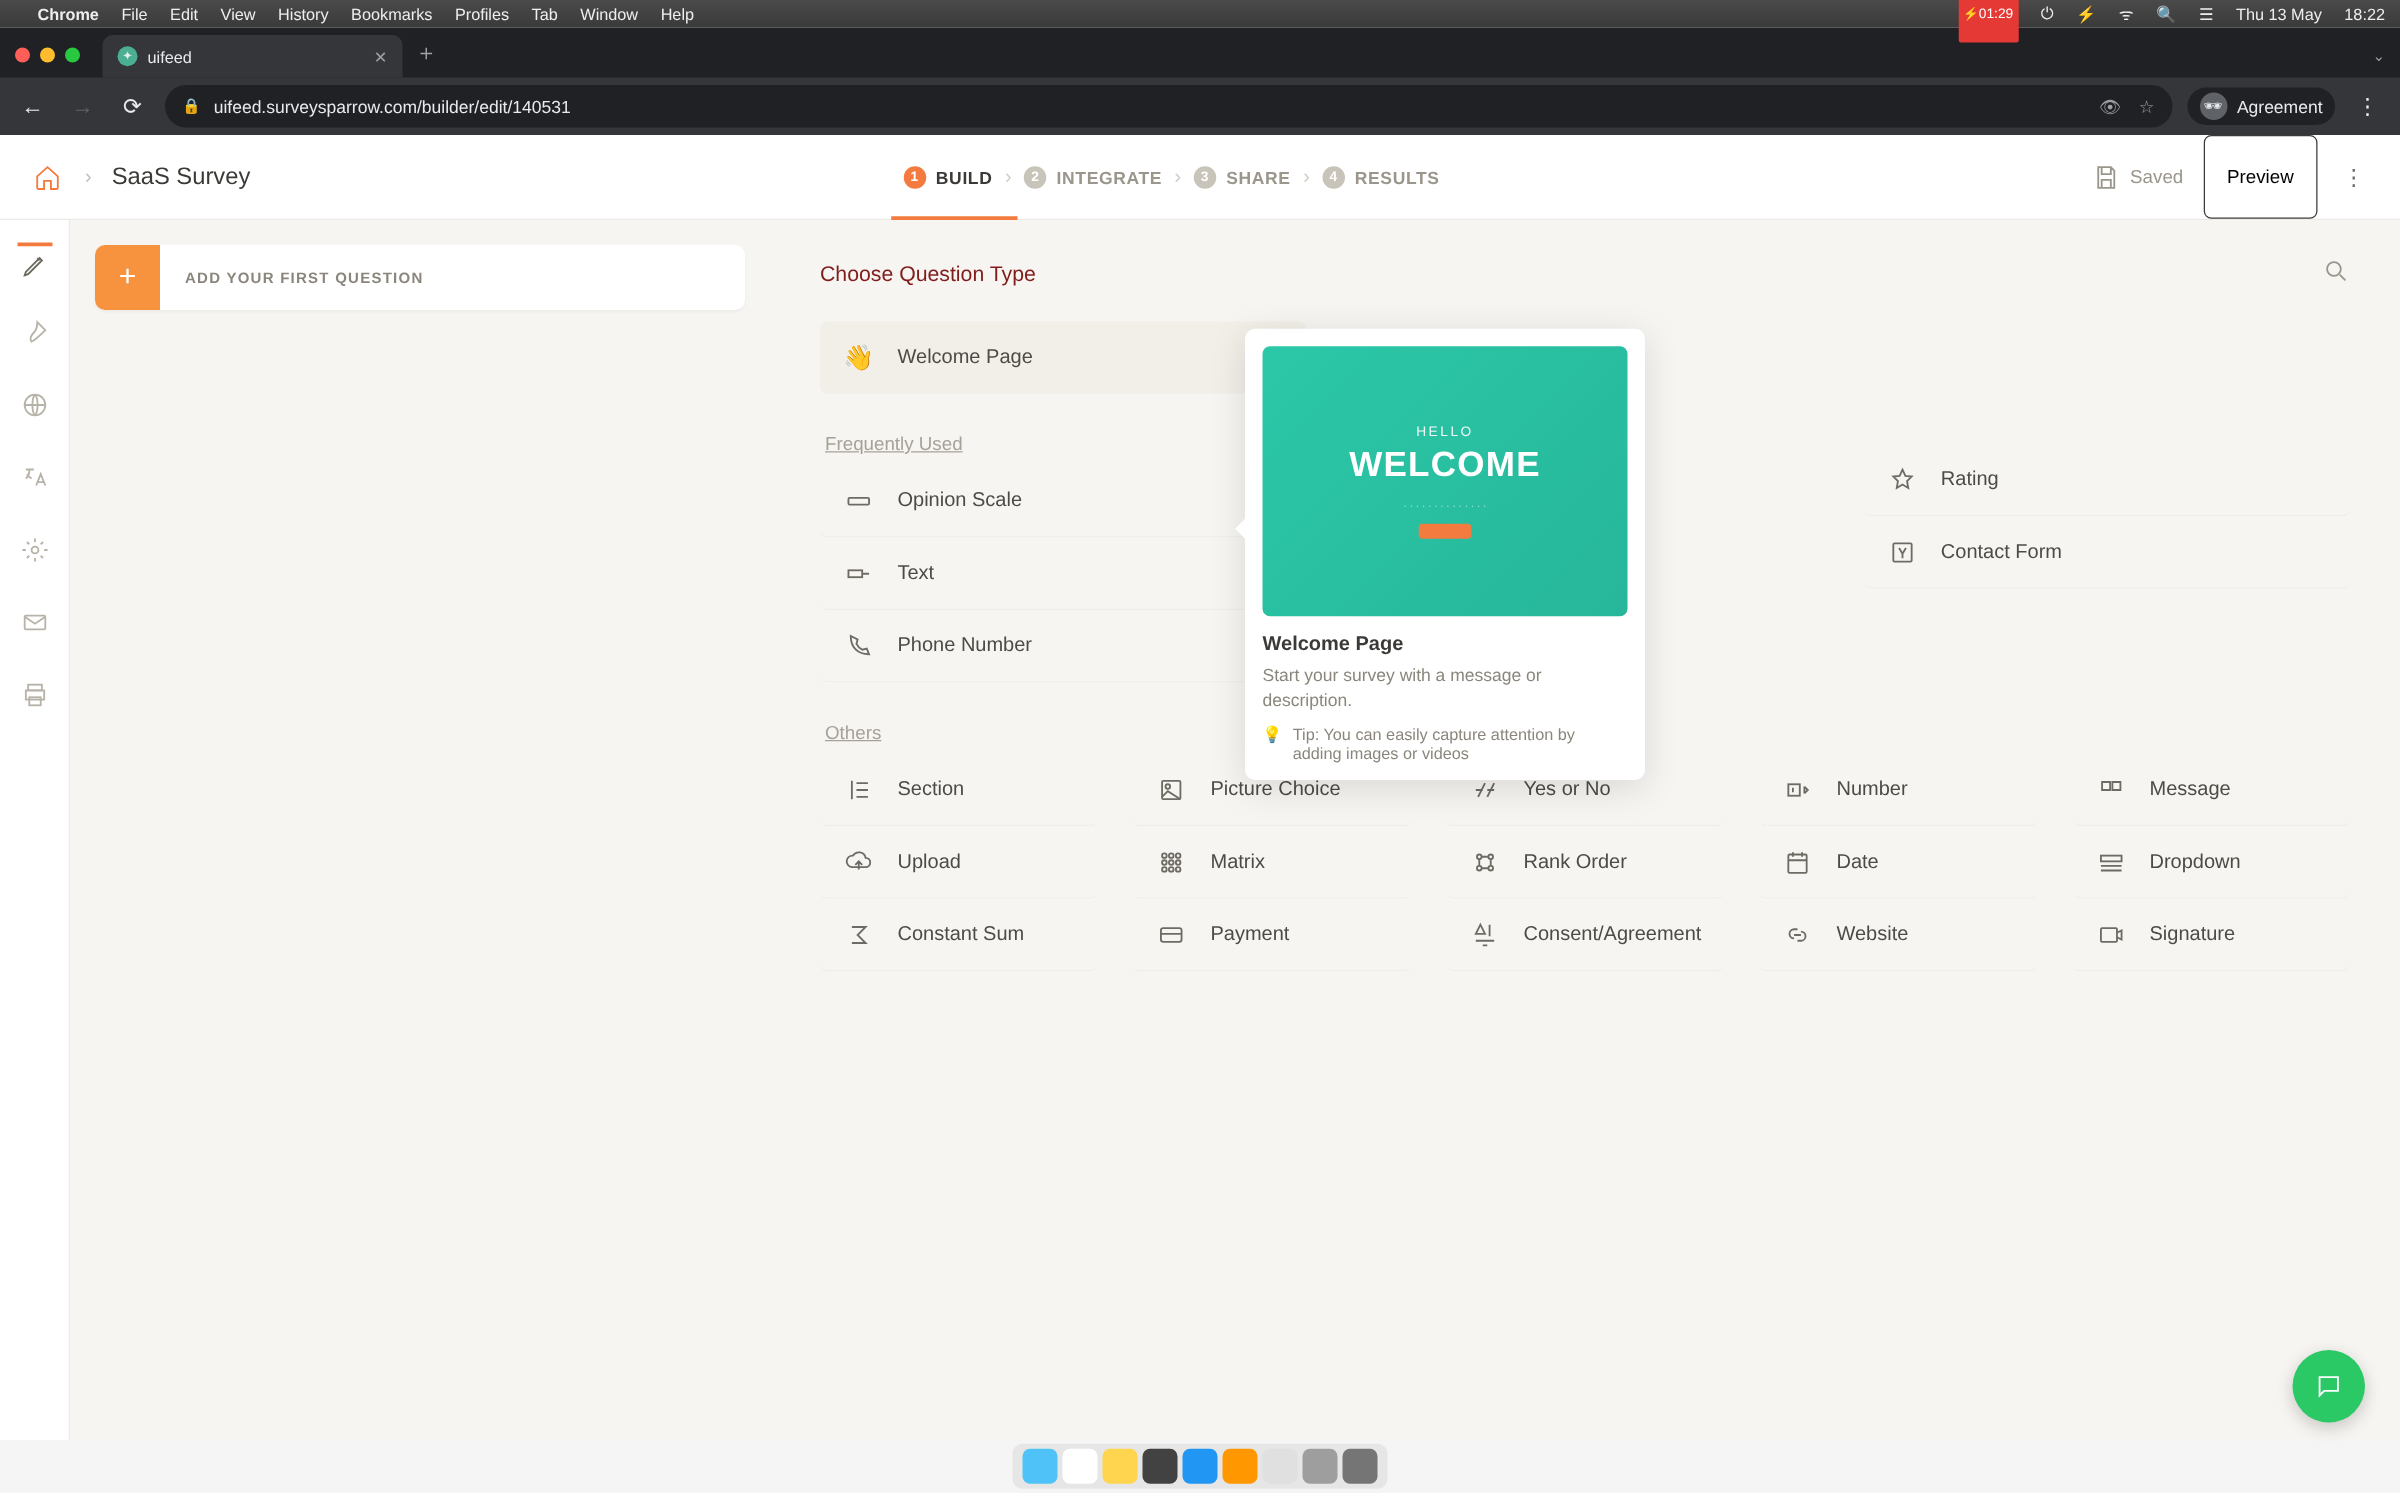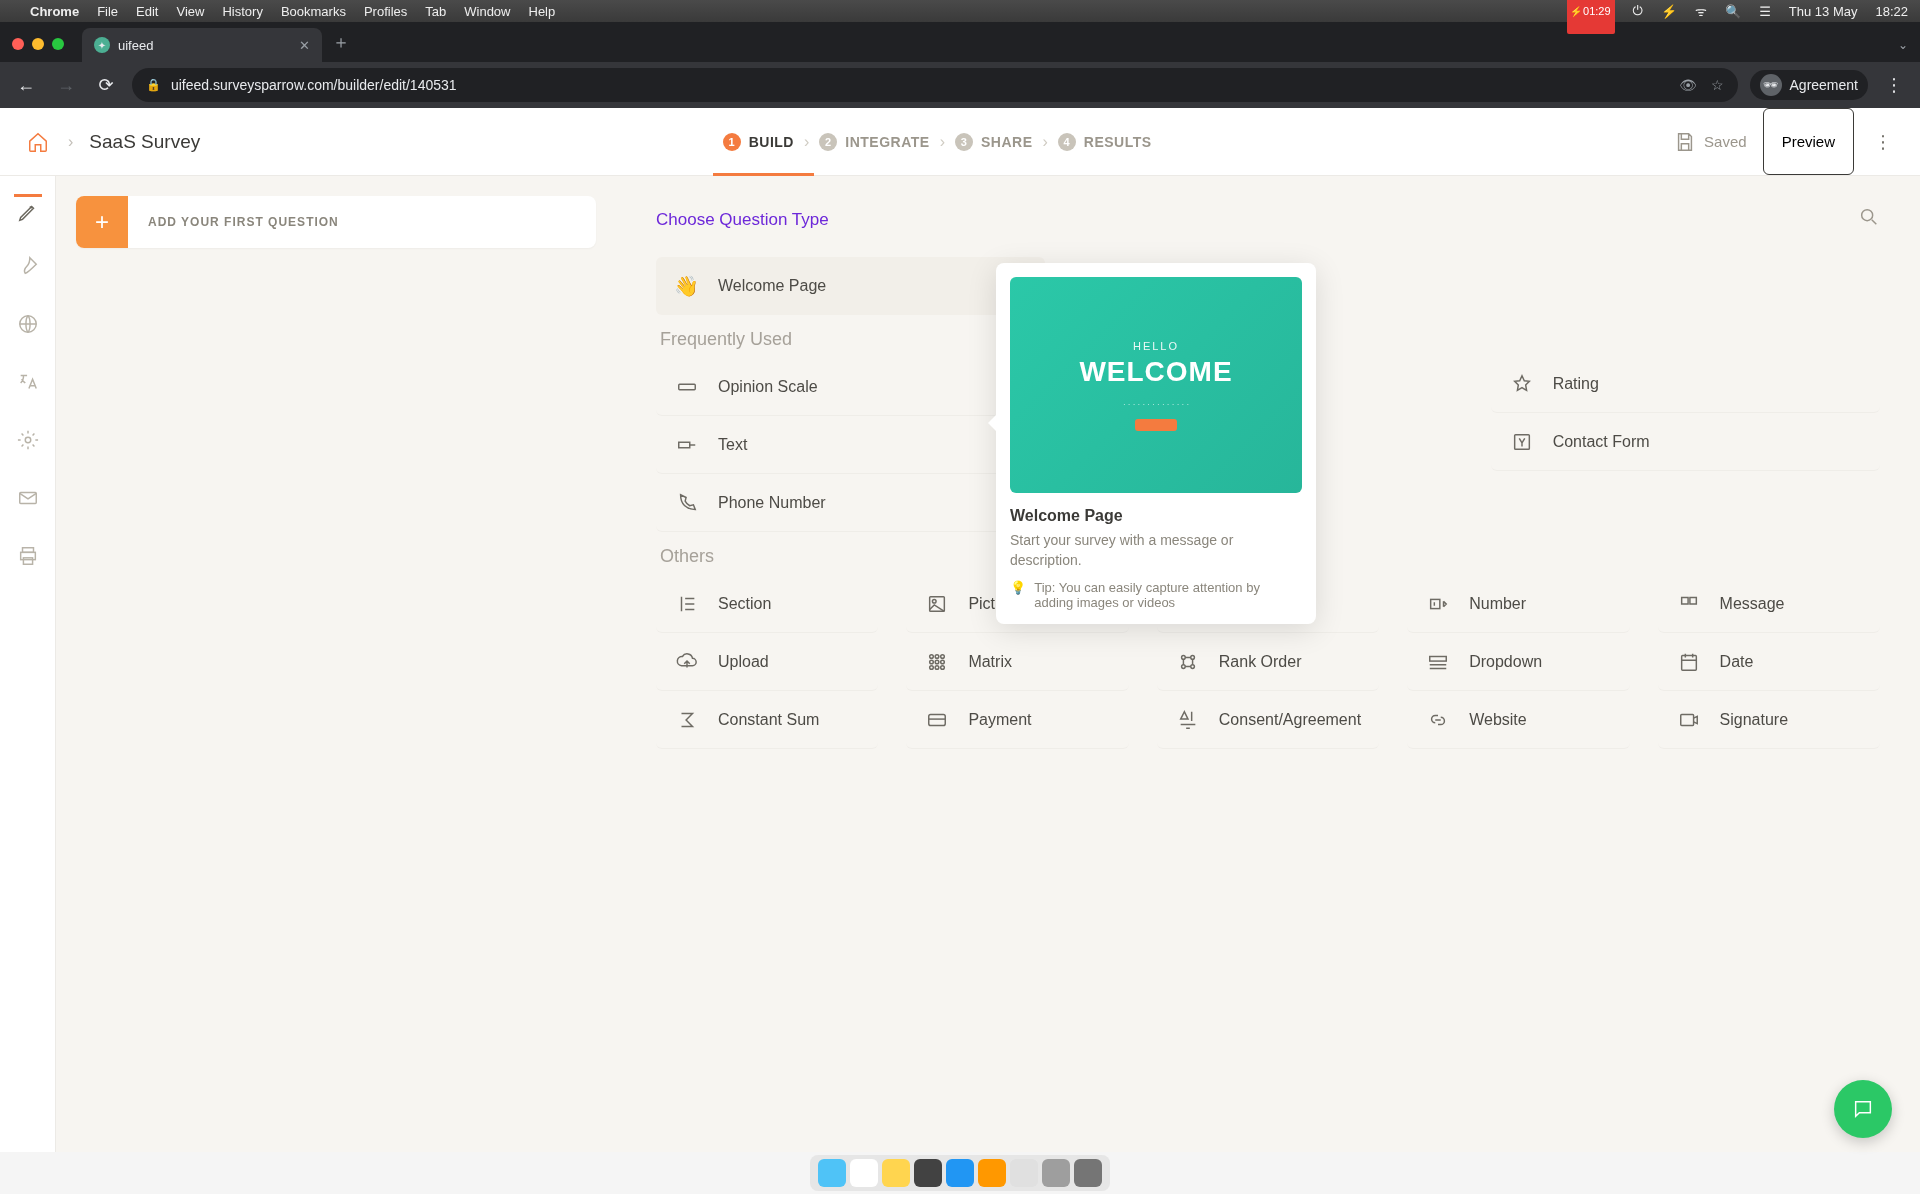--- a/index.html
+++ b/index.html
@@ -63,31 +63,31 @@
   .rail-ic { width: 28px; height: 28px; color: #b8b3a8; display:flex;align-items:center;justify-content:center; font-size:18px; cursor:pointer;}
   .rail-ic.active { color: #6b685f; border-top:3px solid #f47b3f; padding-top:4px;}
 
   .questions-col { width: 560px; padding: 20px; }
   .add-q { background: #fff; border-radius: 8px; display: flex; align-items: center; height: 52px; box-shadow: 0 1px 2px rgba(0,0,0,.04); }
   .add-plus { width: 52px; height: 52px; background: #f7923e; border-radius: 8px 0 0 8px; color: #fff; font-size: 24px; display:flex;align-items:center;justify-content:center; cursor:pointer;}
   .add-label { padding: 0 20px; color: #8a867c; font-size: 12px; letter-spacing: 1px; font-weight:600;}
 
   .picker { flex: 1; padding: 30px 40px 0 40px; overflow-y:auto; position:relative;}
   .picker-head { display: flex; align-items: center; margin-bottom: 24px;}
-  .picker-title { font-size: 17px; color: #6d28d9; font-weight: 500; }
+  .picker-title { font-size: 17px; color: #7f1d1d; font-weight: 500; }
   .search-ic { margin-left: auto; color: #9b968c; font-size:18px; cursor:pointer;}
 
   .picker-top-row { display: flex; gap: 28px;}
   .qtype { height: 58px; border-radius: 6px; display: flex; align-items: center; padding: 0 18px; gap: 18px; cursor: pointer; border-bottom:1px solid #efede8;}
   .qtype.hover { background: #f2efe9; border:none;}
   .qtype .qicon { width: 26px; height: 26px; display:flex; align-items:center; justify-content:center; color:#6e6b64;}
   .qtype .qlabel { color: #4d4b46; font-size: 16px; }
 
   .col { flex:1; min-width:0;}
-  .section-label { color: #a6a199; font-size: 18px; margin: 14px 0 8px 4px; }
+  .section-label { color: #a6a199; font-size: 15px; margin: 32px 0 8px 4px; text-decoration: underline; }
 
   .grid3 { display: grid; grid-template-columns: 1fr 1fr 1fr 1fr 1fr; column-gap: 28px; }
 
   
   .popover { position: absolute; left: 340px; top: 6px; width: 320px; background: #fff; border-radius: 8px; box-shadow: 0 6px 30px rgba(0,0,0,.12); padding: 14px; z-index:5;}
   .pop-img { width: 100%; height: 216px; border-radius: 6px; background: linear-gradient(135deg,#2bc8a8,#27b69a); display:flex; flex-direction:column; align-items:center; justify-content:center; color:#fff;}
   .pop-img .small { font-size:11px; letter-spacing:2px; opacity:.9;}
   .pop-img .big { font-size:28px; font-weight:700; letter-spacing:1px; margin-top:4px;}
   .pop-img .subline { font-size:8px; opacity:.7; margin-top:12px;}
   .pop-img .cta { margin-top:10px; background:#f47b3f; width:42px; height:12px; border-radius:3px;}
@@ -433,34 +433,34 @@
                 <circle cx="17" cy="7" r="2"></circle>
                 <circle cx="17" cy="17" r="2"></circle>
                 <path d="M7 9v6 M17 9v6 M9 7h6 M9 17h6"></path>
               </svg>
             </span>
             <span class="qlabel">Rank Order</span>
           </div>
           <div class="qtype">
             <span class="qicon">
               <svg viewBox="0 0 24 24">
+                <rect x="4" y="5" width="16" height="16" rx="1"></rect>
+                <path d="M4 10h16 M8 3v4 M16 3v4"></path>
+              </svg>
+            </span>
+            <span class="qlabel">Date</span>
+          </div>
+          <div class="qtype">
+            <span class="qicon">
+              <svg viewBox="0 0 24 24">
                 <rect x="3" y="6" width="18" height="5"></rect>
                 <path d="M3 15h18 M3 19h18"></path>
               </svg>
             </span>
             <span class="qlabel">Dropdown</span>
-          </div>
-          <div class="qtype">
-            <span class="qicon">
-              <svg viewBox="0 0 24 24">
-                <rect x="4" y="5" width="16" height="16" rx="1"></rect>
-                <path d="M4 10h16 M8 3v4 M16 3v4"></path>
-              </svg>
-            </span>
-            <span class="qlabel">Date</span>
           </div>
           <div class="qtype">
             <span class="qicon">
               <svg viewBox="0 0 24 24">
                 <path d="M6 5h12l-7 7 7 7H6"></path>
               </svg>
             </span>
             <span class="qlabel">Constant Sum</span>
           </div>
           <div class="qtype">

